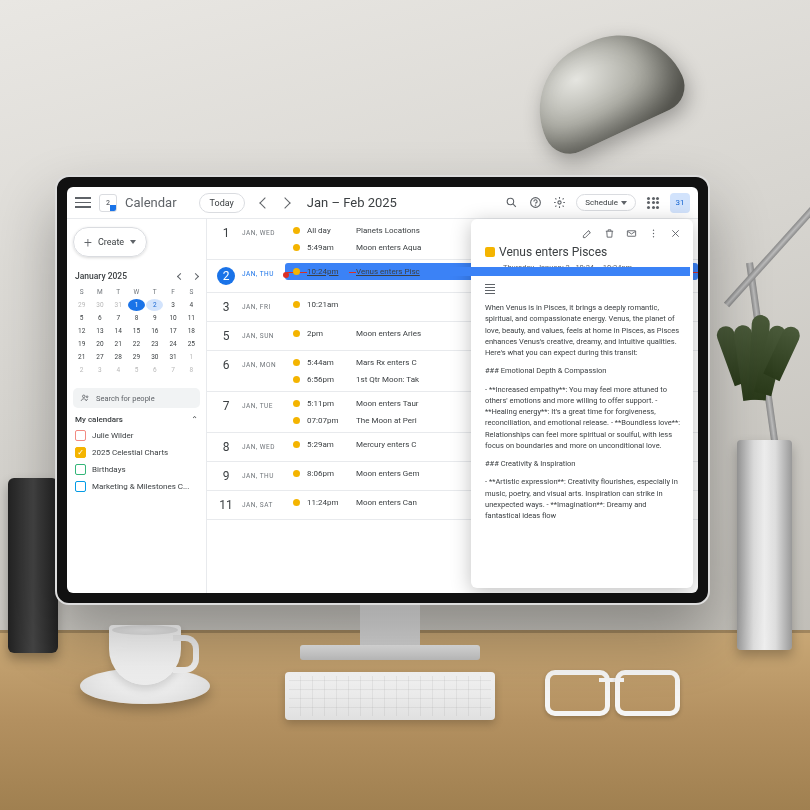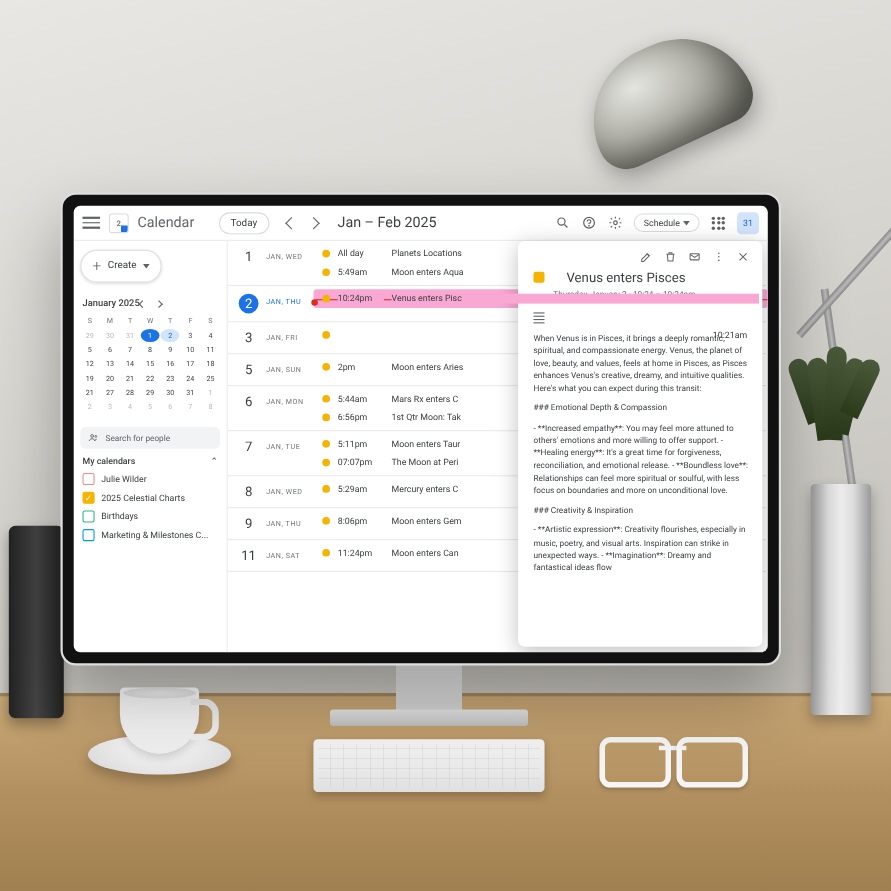--- a/index.html
+++ b/index.html
@@ -76,21 +76,21 @@
     
     .body { display:flex; height:calc(100% - 32px); }
     
     
     .sidebar { width:140px; padding:8px 6px; border-right:1px solid #e8eaed; }
     .create-btn { display:inline-flex; align-items:center; gap:6px; padding:6px 10px; border:1px solid #dadce0; border-radius:18px; box-shadow:0 1px 3px rgba(0,0,0,0.15); font-size:9px; cursor:pointer; }
     .plus{ font-size:14px; color:#5f6368; font-weight:300;}
     .caret-down{ width:0;height:0;border-left:3px solid transparent;border-right:3px solid transparent;border-top:4px solid #5f6368;}
     
     .mini-cal { margin-top:14px; }
-    .mini-head { display:flex; align-items:center; padding:0 2px;}
+    .mini-head { display:flex; align-items:center; justify-content:space-between; padding:0 2px;}
     .mini-title { font-size:8.5px; color:#3c4043; font-weight:500;}
     .mini-nav { display:flex; gap:10px; }
     .mini-arrow { width:5px; height:5px; border:solid #5f6368; border-width:0 1px 1px 0; cursor:pointer; }
     .mini-grid { display:grid; grid-template-columns:repeat(7,1fr); gap:1px; margin-top:5px; font-size:6.5px; text-align:center; }
     .mini-dow { color:#70757a; padding:2px 0; }
     .mini-day { padding:2px 0; color:#3c4043; border-radius:50%; cursor:pointer; }
     .mini-day.other { color:#b8b8b8; }
     .mini-day.today { background:#1a73e8; color:#fff; }
     .mini-day.sel { background:#d2e3fc; color:#1967d2; }
     
@@ -105,33 +105,33 @@
     
     
     .agenda { flex:1; overflow:hidden; }
     .day-row { display:flex; border-bottom:1px solid #e8eaed; }
     .day-left { width:78px; display:flex; align-items:flex-start; gap:7px; padding:7px 5px 7px 10px; }
     .day-num { font-size:12px; font-weight:400; color:#3c4043; width:18px; text-align:center;}
     .day-num.active { background:#1a73e8; color:#fff; border-radius:50%; width:18px; height:18px; display:flex; align-items:center; justify-content:center;}
     .day-label { font-size:6.5px; color:#70757a; letter-spacing:0.5px; padding-top:3px;}
     .day-label.active{ color:#1a73e8;}
     .day-events { flex:1; padding:3px 0;}
-    .evt { display:flex; align-items:center; gap:7px; padding:4px 8px; font-size:8px; border-radius:3px; position:relative;justify-content:space-between;}
-    .evt.hl { background:#f9a8d4; }
+    .evt { display:flex; align-items:center; gap:7px; padding:4px 8px; font-size:8px; border-radius:3px; position:relative;}
+    .evt.hl { background:#3b82f6;text-decoration:underline; }
     .evt.now::before{ content:''; position:absolute; left:-2px; top:50%; width:6px; height:6px; background:#d93025; border-radius:50%;}
     .evt.now::after{ content:''; position:absolute; left:2px; right:0; top:50%; height:1px; background:#d93025;}
     .dot { width:7px; height:7px; border-radius:50%; background:#f4b400; flex-shrink:0; position:relative; z-index:1;}
     .evt-time { width:42px; color:#3c4043; position:relative; z-index:1; background:inherit;}
     .evt-title { color:#3c4043; white-space:nowrap; overflow:hidden; text-overflow:ellipsis; flex:1; position:relative; z-index:1; background:inherit;}
     
     
     .popover { position:absolute; right:5px; top:32px; bottom:5px; width:222px; background:#fff; border-radius:6px; box-shadow:0 4px 20px rgba(0,0,0,0.25); padding:8px 12px 8px 14px; overflow:hidden; font-size:8px; color:#3c4043;}
     .pop-tools { display:flex; justify-content:flex-end; gap:10px; margin-bottom:6px;}
     .pop-tool { width:12px; height:12px; cursor:pointer; color:#5f6368; display:flex; align-items:center; justify-content:center;}
-    .pop-head { display:flex; gap:20px; align-items:flex-start; margin-bottom:4px;}
+    .pop-head { display:flex; gap:4px; align-items:flex-start; margin-bottom:4px;}
     .pop-color { width:10px; height:10px; background:#f4b400; border-radius:2px; margin-top:2px; flex-shrink:0;}
     .pop-title { font-size:12px; color:#3c4043;}
     .pop-date { font-size:7.5px; color:#5f6368; margin-left:18px; margin-bottom:10px;}
     .pop-body { display:flex; gap:8px;flex-direction:column;}
     .pop-desc-icon { width:10px; display:flex; flex-direction:column; gap:2px; margin-top:2px;}
     .pop-desc-icon span{ height:1px; background:#5f6368;}
     .pop-desc { font-size:7.5px; line-height:1.5; color:#3c4043;}
     .pop-desc p{ margin-bottom:7px;}
   </style>
 </head>

